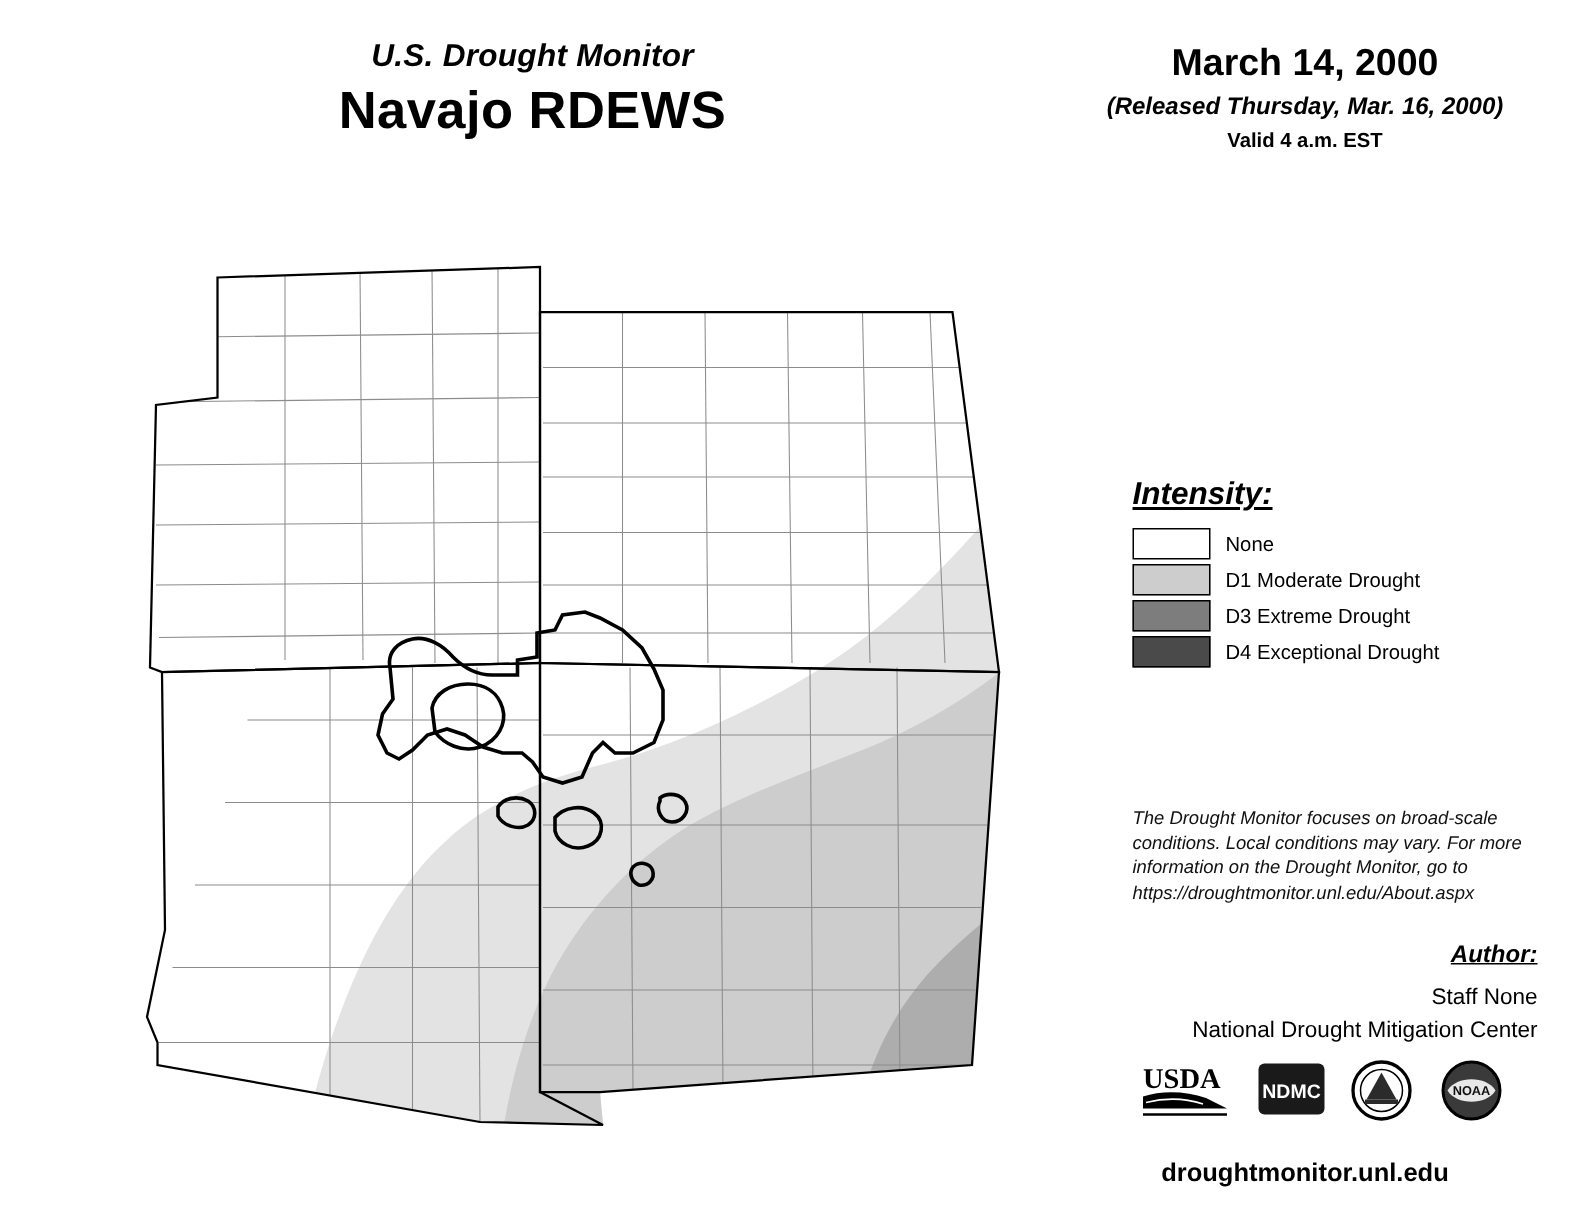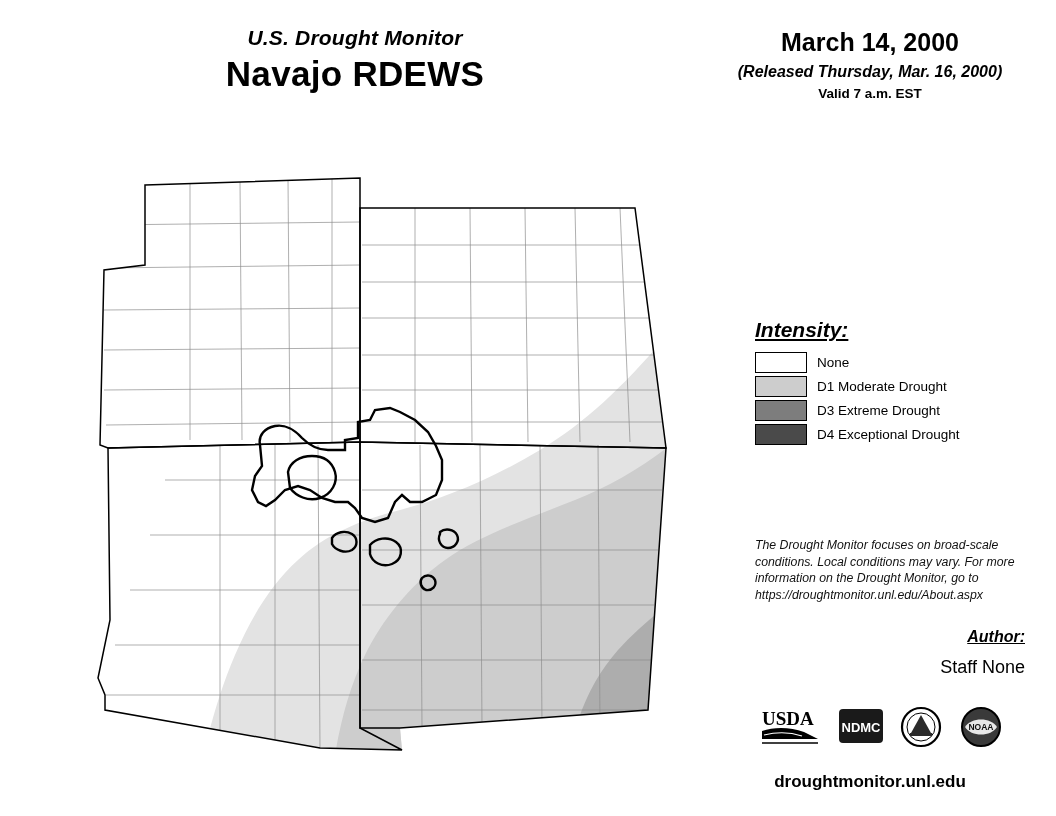--- a/index.html
+++ b/index.html
@@ -122,21 +122,21 @@
     text-align: right;
   }
   #author-title {
     font-size: 16px;
     font-style: italic;
     font-weight: bold;
     text-decoration: underline;
     margin-bottom: 8px;
   }
   .author-line {
-    font-size: 18px;
+    font-size: 15px;
     line-height: 1.45;
   }
 
   
   #logos {
     position: absolute;
     left: 760px;
     top: 705px;
     width: 260px;
     height: 48px;
@@ -164,21 +164,21 @@
 <body>
 
 <div id="title-block">
   <div id="subtitle">U.S. Drought Monitor</div>
   <div id="maintitle">Navajo RDEWS</div>
 </div>
 
 <div id="date-block">
   <div id="date-main">March 14, 2000</div>
   <div id="date-released">(Released Thursday, Mar. 16, 2000)</div>
-  <div id="date-valid">Valid 7 a.m. EST</div>
+  <div id="date-valid">Valid 4 a.m. EST</div>
 </div>
 
 <div id="map-area">
 <svg id="map-svg" width="620" height="630" viewBox="0 0 620 630" xmlns="http://www.w3.org/2000/svg">
   <defs>
     <clipPath id="regionClip">
       <path d="M75,35 L290,28 L290,58 L565,58 L596,298 L578,560 L330,578 L332,600 L250,598 L35,560 L35,545 L28,528
                L40,470 L38,300 L30,295 L34,120 L75,115 Z"></path>
     </clipPath>
   </defs>
@@ -301,20 +301,21 @@
     <div class="legend-swatch" style="background:#4a4a4a"></div>
     <div class="legend-label">D4 Exceptional Drought</div>
   </div>
 </div>
 
 <div id="disclaimer">The Drought Monitor focuses on broad-scale conditions. Local conditions may vary. For more information on the Drought Monitor, go to https://droughtmonitor.unl.edu/About.aspx</div>
 
 <div id="author-block">
   <div id="author-title">Author:</div>
   <div class="author-line">Staff None</div>
+  <div class="author-line">National Drought Mitigation Center</div>
 </div>
 
 <div id="logos">
 
   <div class="logo" id="logo-usda">
     <svg width="62" height="44" viewBox="0 0 62 44" xmlns="http://www.w3.org/2000/svg">
       <text x="2" y="20" font-family="Liberation Serif, serif" font-size="19" font-weight="bold" fill="#000">USDA</text>
       <path d="M2,26 C14,22 30,22 44,27 L58,34 L2,34 Z" fill="#000"></path>
       <path d="M4,30 C16,27 30,27 42,31" stroke="#fff" stroke-width="1.2" fill="none"></path>
       <line x1="2" y1="38" x2="58" y2="38" stroke="#000" stroke-width="1.6"></line>

